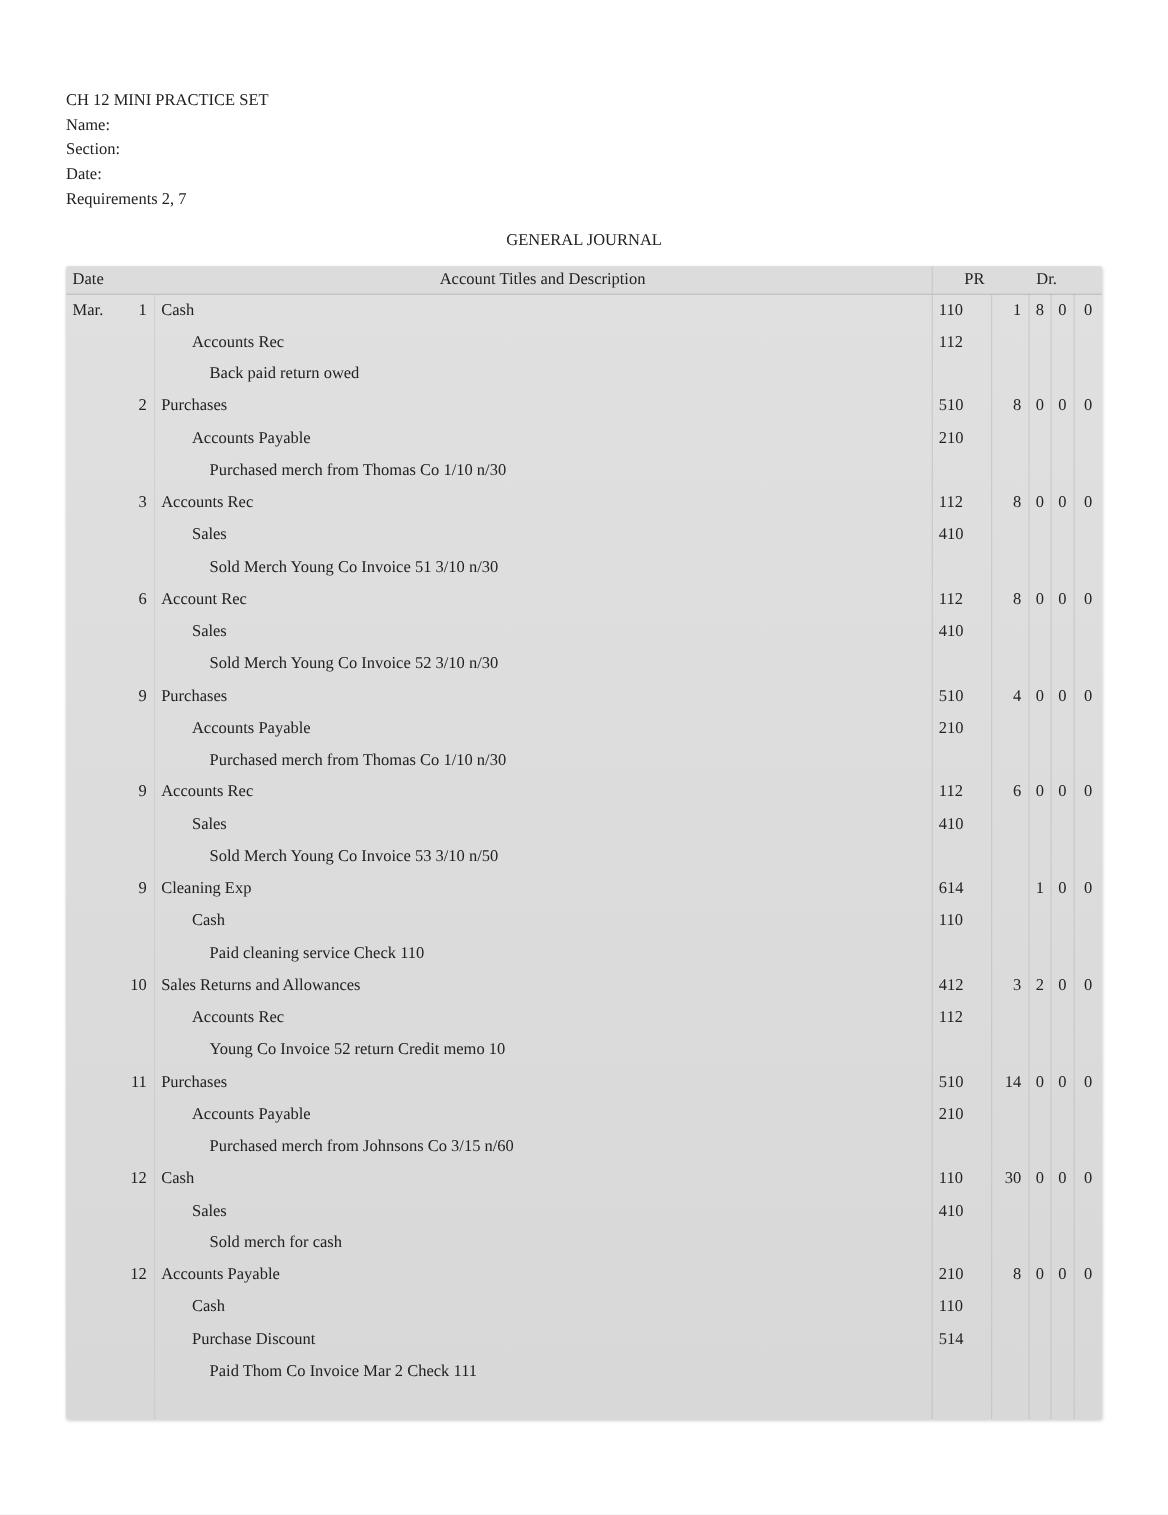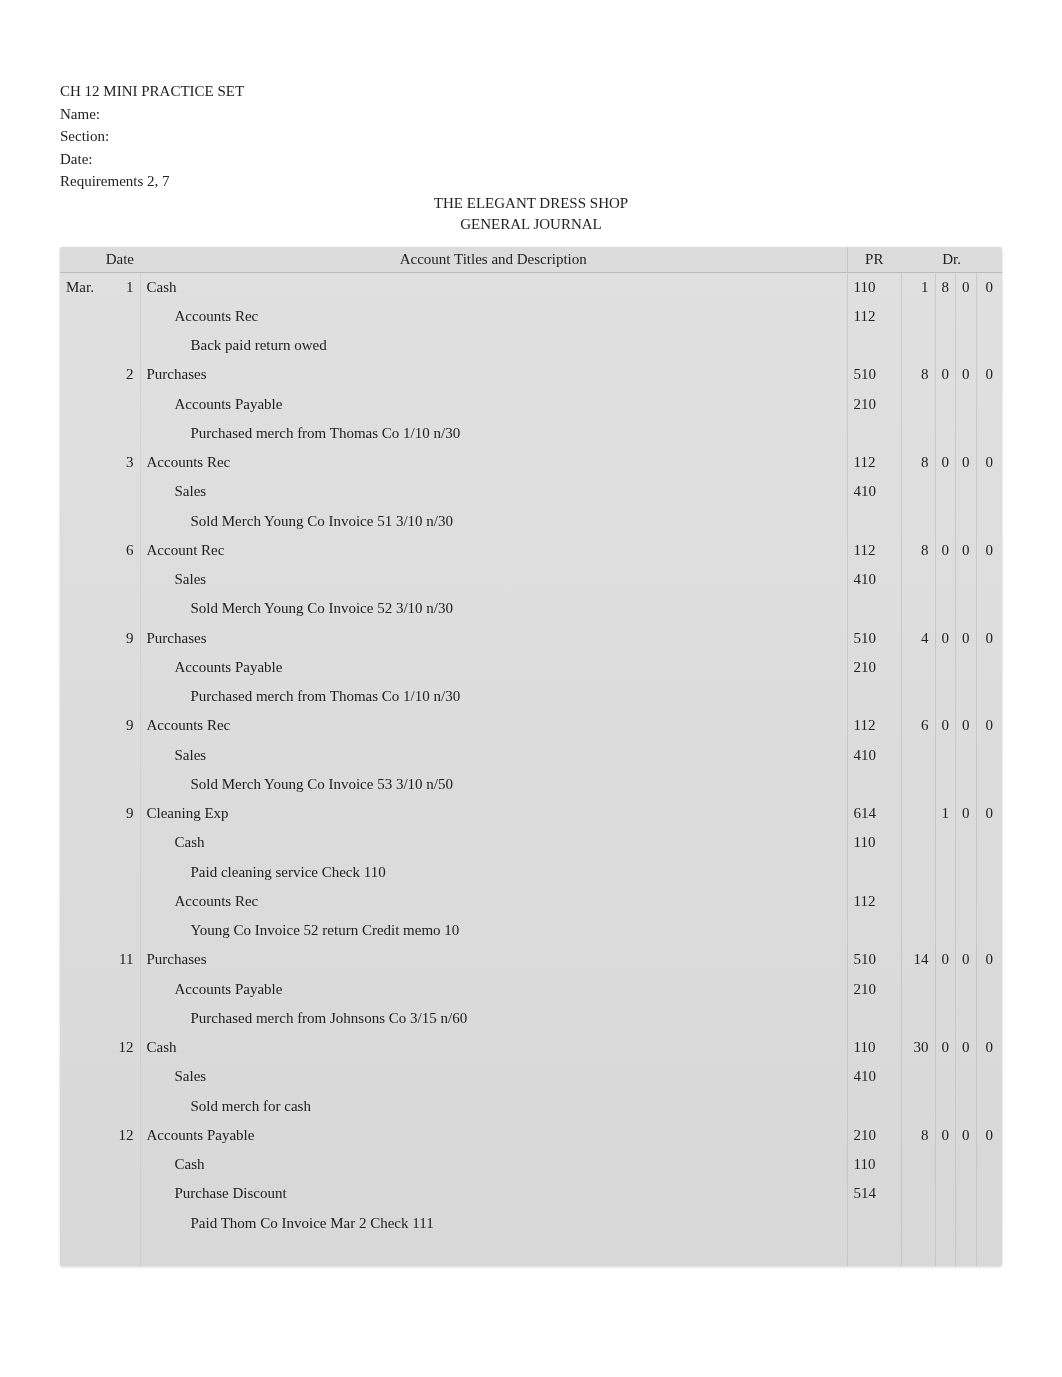--- a/index.html
+++ b/index.html
@@ -9,20 +9,21 @@
     }
     body {
       font-family: Georgia, 'Times New Roman', serif;
       font-size: 15px;
       color: #222;
       background: #fff;
       width: 1062px;
       padding: 80px 60px 40px 60px;
     }
     .header-block {
+      margin-bottom: 16px;
     }
     .header-block div {
       line-height: 1.5;
     }
     .report-titles {
       text-align: center;
       margin-bottom: 12px;
       line-height: 1.4;
     }
     .journal-table {
@@ -49,26 +50,26 @@
     .col-pr { width: 54px; text-align: left; }
     .col-d1 { width: 34px; text-align: right; }
     .col-d2 { width: 20px; text-align: center; }
     .col-d3 { width: 20px; text-align: center; }
     .col-d4 { width: 26px; text-align: center; padding-right: 10px; }
 
     .indent-1 { padding-left: 28px; }
     .indent-2 { padding-left: 44px; }
 
     .journal-table th.hdr-date {
+      text-align: left;
+    }
+    .journal-table th.hdr-acct {
+    }
+    .journal-table th.hdr-pr {
       text-align: right;
-    }
-    .journal-table th.hdr-acct {
-    }
-    .journal-table th.hdr-pr {
-      text-align: center;
     }
     .journal-table th.hdr-dr {
       text-align: center;
     }
 
     
     .col-d1, .col-d2, .col-d3, .col-d4 {
       border-left: 1px solid rgba(180,180,180,0.5);
     }
     .col-pr {
@@ -91,21 +92,20 @@
 
 <div class="header-block">
   <div>CH 12 MINI PRACTICE SET</div>
   <div>Name:</div>
   <div>Section:</div>
   <div>Date:</div>
   <div>Requirements 2, 7</div>
 </div>
 
 <div class="report-titles">
-  <div>THE ELEGANT DRESS SHOP</div>
   <div>GENERAL JOURNAL</div>
 </div>
 
 <div class="table-wrap">
 <table class="journal-table">
   <thead>
     <tr>
       <th class="hdr-date col-month" colspan="2">Date</th>
       <th class="hdr-acct col-acct">Account Titles and Description</th>
       <th class="hdr-pr col-pr">PR</th>
@@ -318,20 +318,30 @@
           <td class="col-day"></td>
           <td class="col-acct"><span class="indent-2">Paid cleaning service Check 110</span></td>
           <td class="col-pr"></td>
           <td class="col-d1"></td>
           <td class="col-d2"></td>
           <td class="col-d3"></td>
           <td class="col-d4"></td>
         </tr>
         <tr>
           <td class="col-month"></td>
+          <td class="col-day">10</td>
+          <td class="col-acct"><span>Sales Returns and Allowances</span></td>
+          <td class="col-pr">412</td>
+          <td class="col-d1">3</td>
+          <td class="col-d2">2</td>
+          <td class="col-d3">0</td>
+          <td class="col-d4">0</td>
+        </tr>
+        <tr>
+          <td class="col-month"></td>
           <td class="col-day"></td>
           <td class="col-acct"><span class="indent-1">Accounts Rec</span></td>
           <td class="col-pr">112</td>
           <td class="col-d1"></td>
           <td class="col-d2"></td>
           <td class="col-d3"></td>
           <td class="col-d4"></td>
         </tr>
         <tr>
           <td class="col-month"></td>

